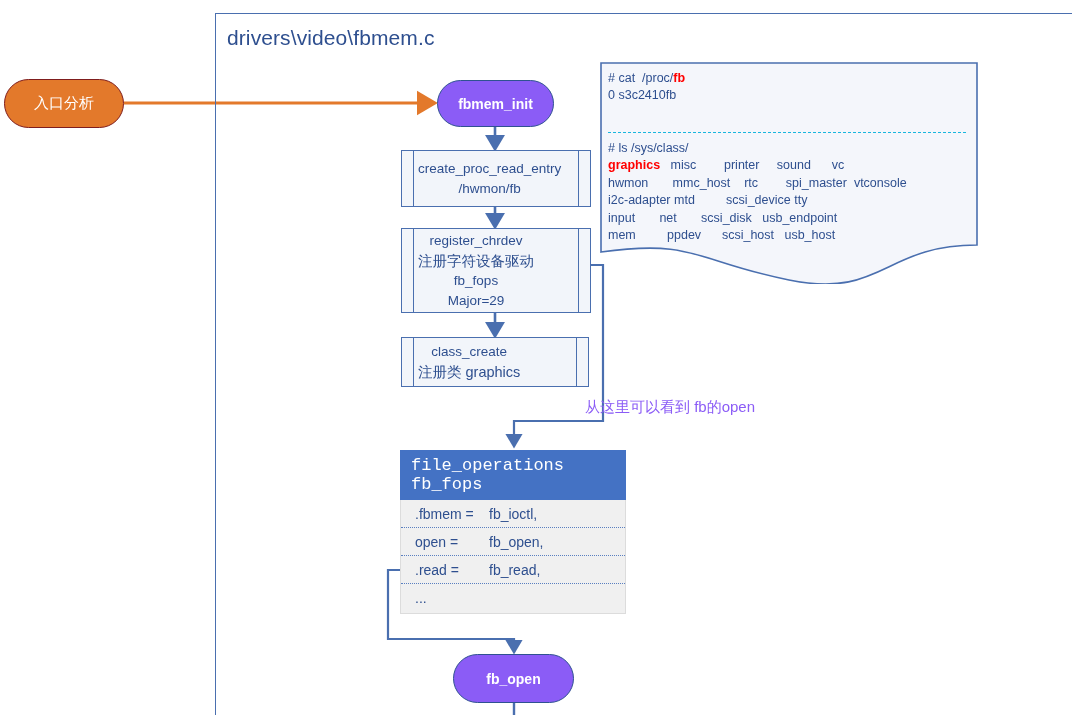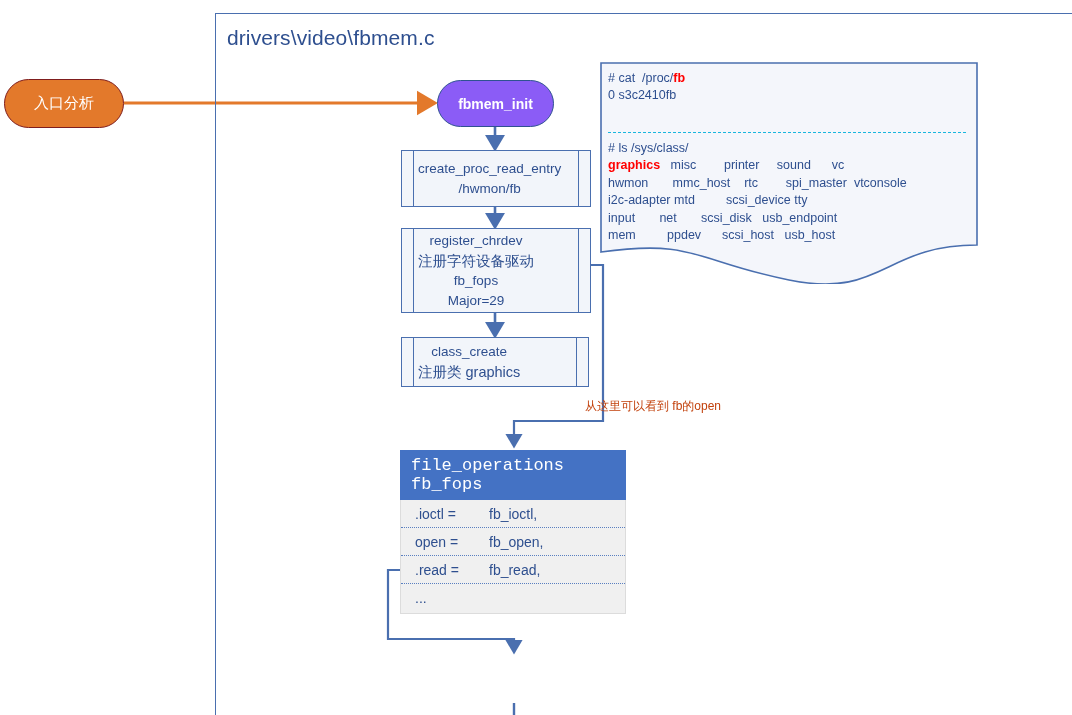--- a/index.html
+++ b/index.html
@@ -55,21 +55,21 @@
       display:flex;align-items:center;padding-left:11px;box-sizing:border-box;font-family:Liberation Mono, monospace;}
   .fops-body{height:114px;background:#F0F0F0;border:1px solid #DCDCDC;border-top:none;
       box-sizing:border-box;}
   .fops-row{height:28px;display:flex;align-items:center;color:#2E4F8F;font-size:14px;
       border-bottom:1.4px dotted #5A7FC0;box-sizing:border-box;padding-left:14px;}
   .fops-row:last-child{border-bottom:none;}
   .fops-key{width:74px;}
   .fops-val{}
 
   
-  .annotation{position:absolute;left:585px;top:398px;font-size:12px;color:#c2410c;
+  .annotation{position:absolute;left:585px;top:398px;font-size:15px;color:#8b5cf6;
       white-space:nowrap;}
 
   
   .links{position:absolute;left:0;top:0;width:1072px;height:715px;pointer-events:none;}
 </style>
 </head>
 <body>
 
 <div class="canvas">
 
@@ -98,20 +98,21 @@
     <line x1="514" y1="703" x2="514" y2="715" stroke="#4A6FAF" stroke-width="2.4"></line>
   </svg>
 
   <div class="container-frame"></div>
   <div class="frame-title">drivers\video\fbmem.c</div>
 
   <div class="node-round node-orange" id="entry-node">入口分析</div>
 
   <div class="node-round node-blue" id="fbmem-init-node">fbmem_init</div>
 
+  <div class="node-round node-blue" id="fb-open-node">fb_open</div>
 
   <div class="proc-box" id="proc-create">
     <div class="proc-text">
       <div>create_proc_read_entry</div>
       <div>/hwmon/fb</div>
     </div>
   </div>
 
   <div class="proc-box" id="proc-register">
     <div class="proc-text">
@@ -146,21 +147,21 @@
 <span>input       net       scsi_disk   usb_endpoint</span>
 <span>mem         ppdev      scsi_host   usb_host</span></div>
   </div>
 
   <div class="annotation">从这里可以看到 fb的open</div>
 
   <div class="fops-table">
     <div class="fops-header">file_operations fb_fops</div>
     <div class="fops-body">
       <div class="fops-row">
-        <span class="fops-key">.ioctl =</span>
+        <span class="fops-key">.fbmem =</span>
         <span class="fops-val">fb_ioctl,</span>
       </div>
       <div class="fops-row">
         <span class="fops-key">open =</span>
         <span class="fops-val">fb_open,</span>
       </div>
       <div class="fops-row">
         <span class="fops-key">.read =</span>
         <span class="fops-val">fb_read,</span>
       </div>

